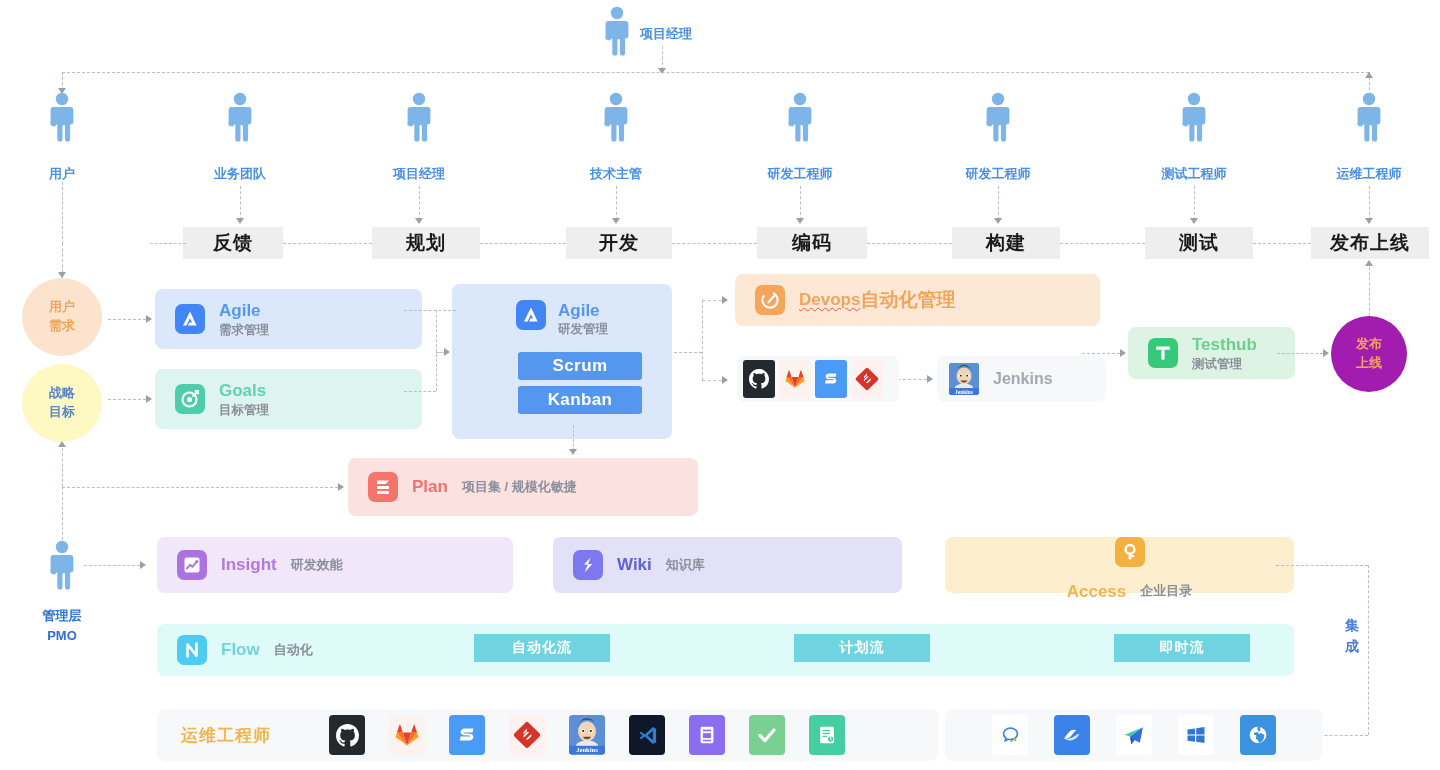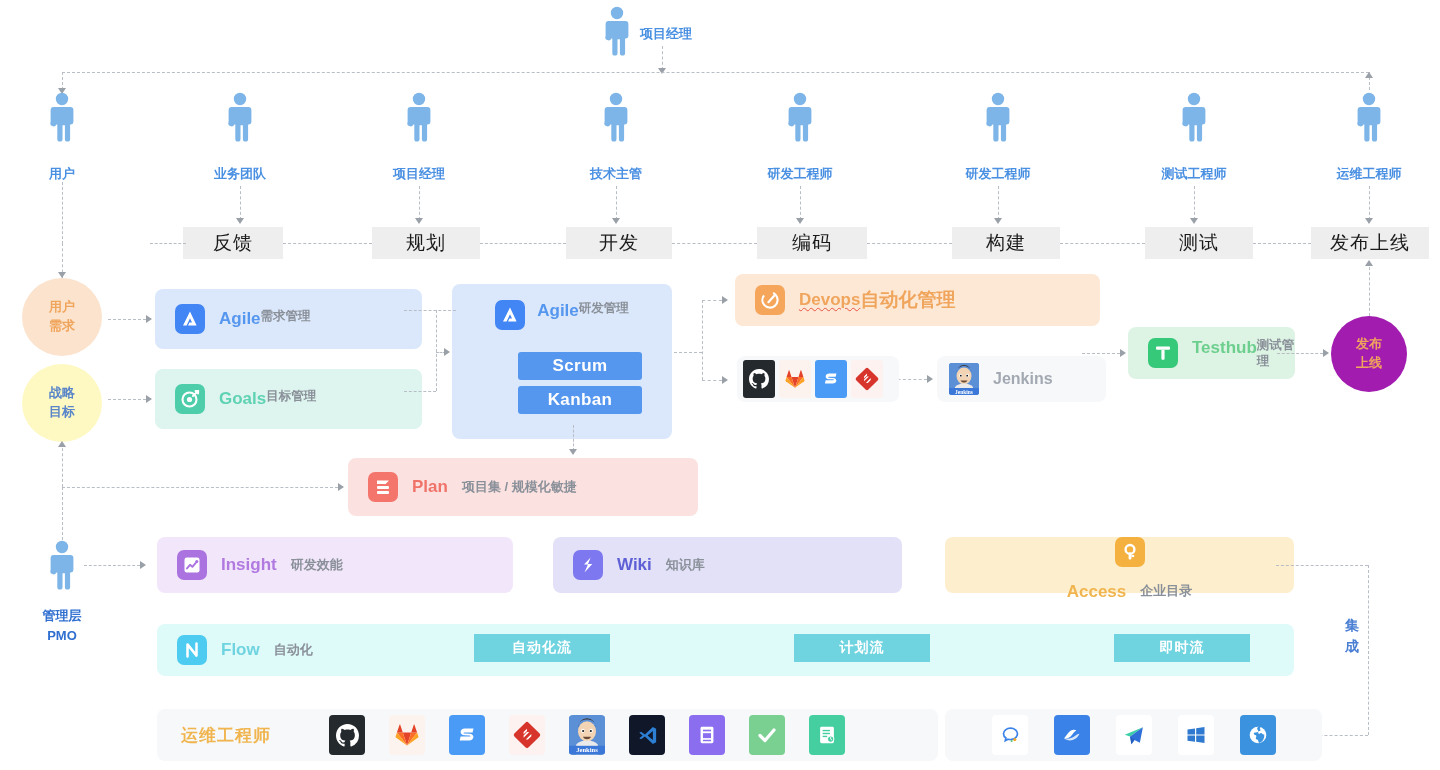--- a/index.html
+++ b/index.html
@@ -15,21 +15,21 @@
   }
   .abs{position:absolute;}
 
   
   .person{position:absolute;}
   .person svg{display:block;}
 
   
   .stagebox{
     position:absolute;background:#eeeeee;color:#1a1a1a;
-    font-size:19px;font-weight:400;letter-spacing:1px;
+    font-size:19px;font-weight:700;letter-spacing:1px;
     display:flex;align-items:center;justify-content:center;
     height:32px;
   }
 
   
   .ellipse{
     position:absolute;border-radius:50%;
     display:flex;flex-direction:column;align-items:center;justify-content:center;
     font-size:13px;font-weight:700;line-height:1.45;
   }
@@ -37,21 +37,21 @@
   
   .card{
     position:absolute;border-radius:8px;
     display:flex;align-items:center;
   }
   .card .logo{
     width:30px;height:30px;border-radius:7px;
     display:flex;align-items:center;justify-content:center;
     flex:0 0 auto;
   }
-  .card .ctext{display:flex;flex-direction:row;justify-content:center;}
+  .card .ctext{display:flex;flex-direction:column;justify-content:center;}
   .card .cname{font-size:17px;font-weight:700;line-height:1.25;}
   .card .cdesc{font-size:12.5px;font-weight:700;color:#8a9099;line-height:1.3;}
   .card.inline .ctext{flex-direction:row;align-items:center;gap:14px;}
   .card.inline .cdesc{font-size:13px;}
 
   
   .dash-h{position:absolute;height:0;border-top:1.4px dashed #b9bec6;}
   .dash-v{position:absolute;width:0;border-left:1.4px dashed #b9bec6;}
   .arrow-r{
     position:absolute;width:0;height:0;

